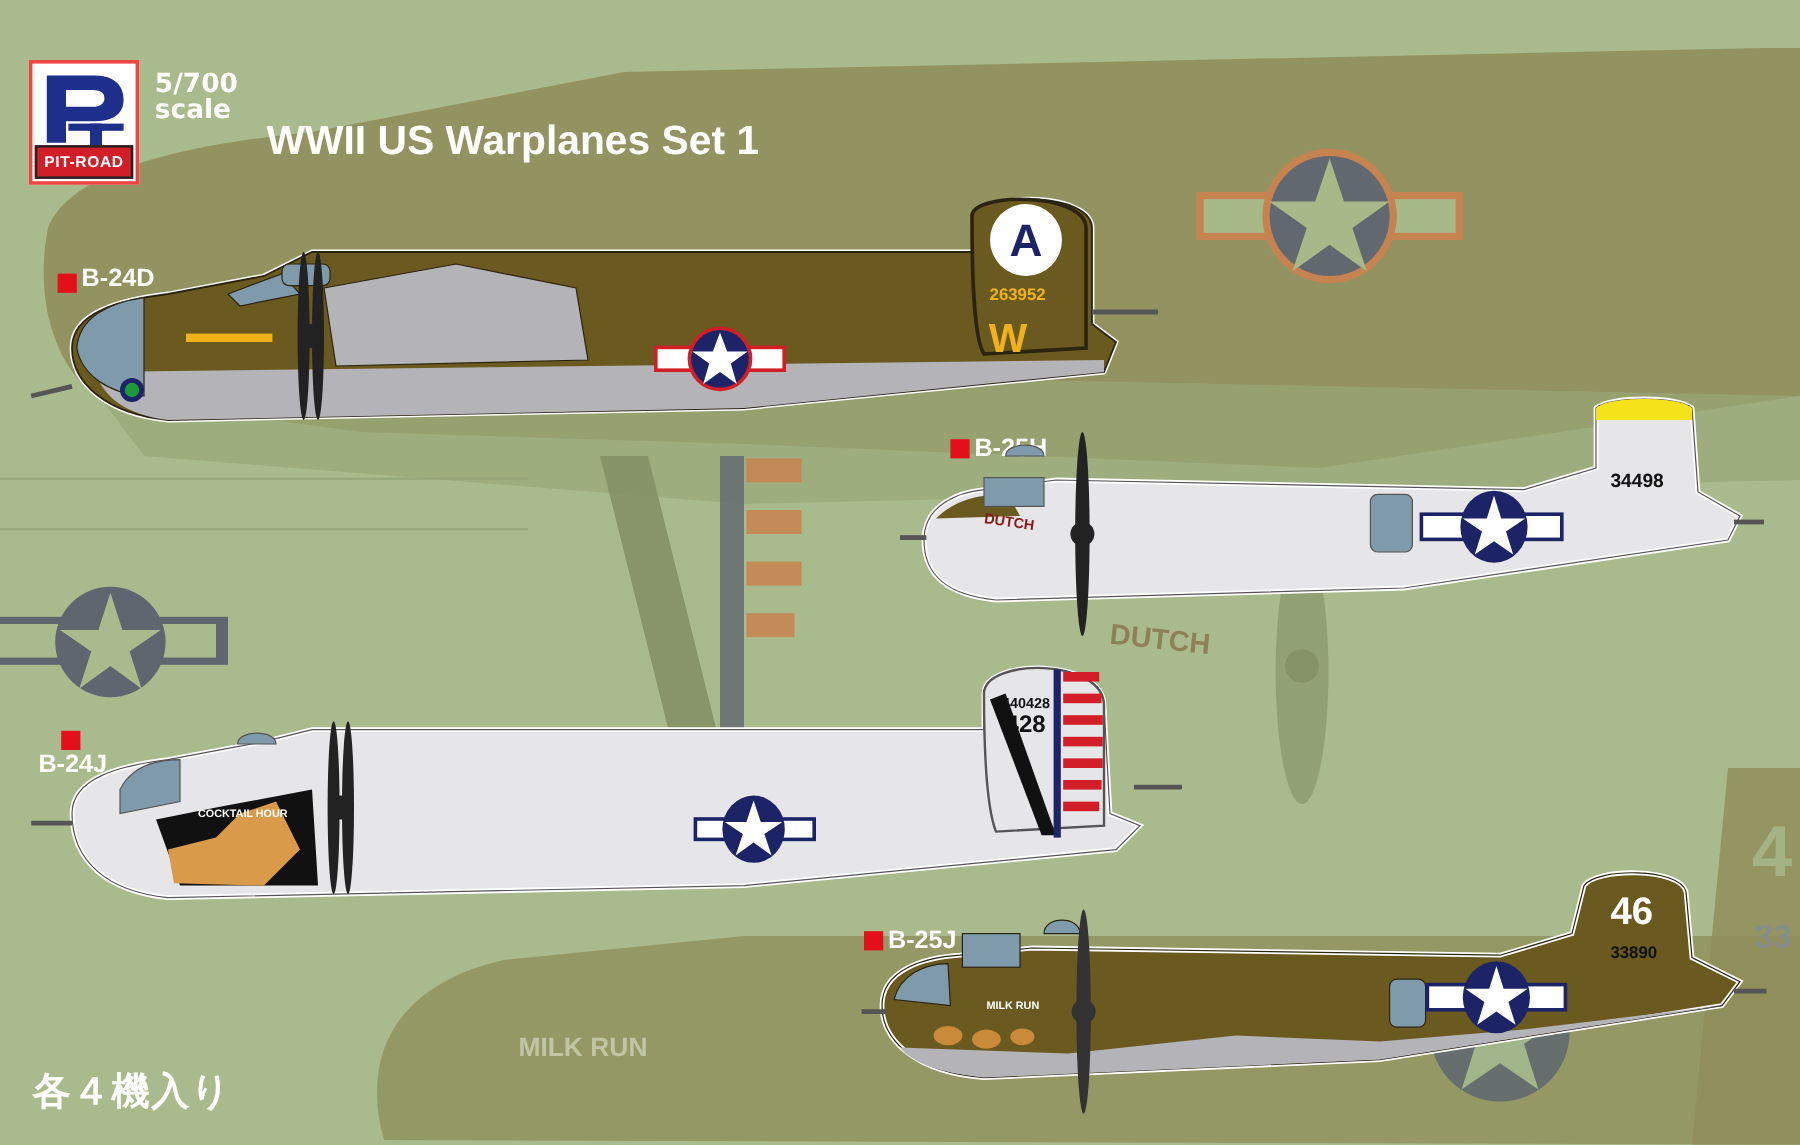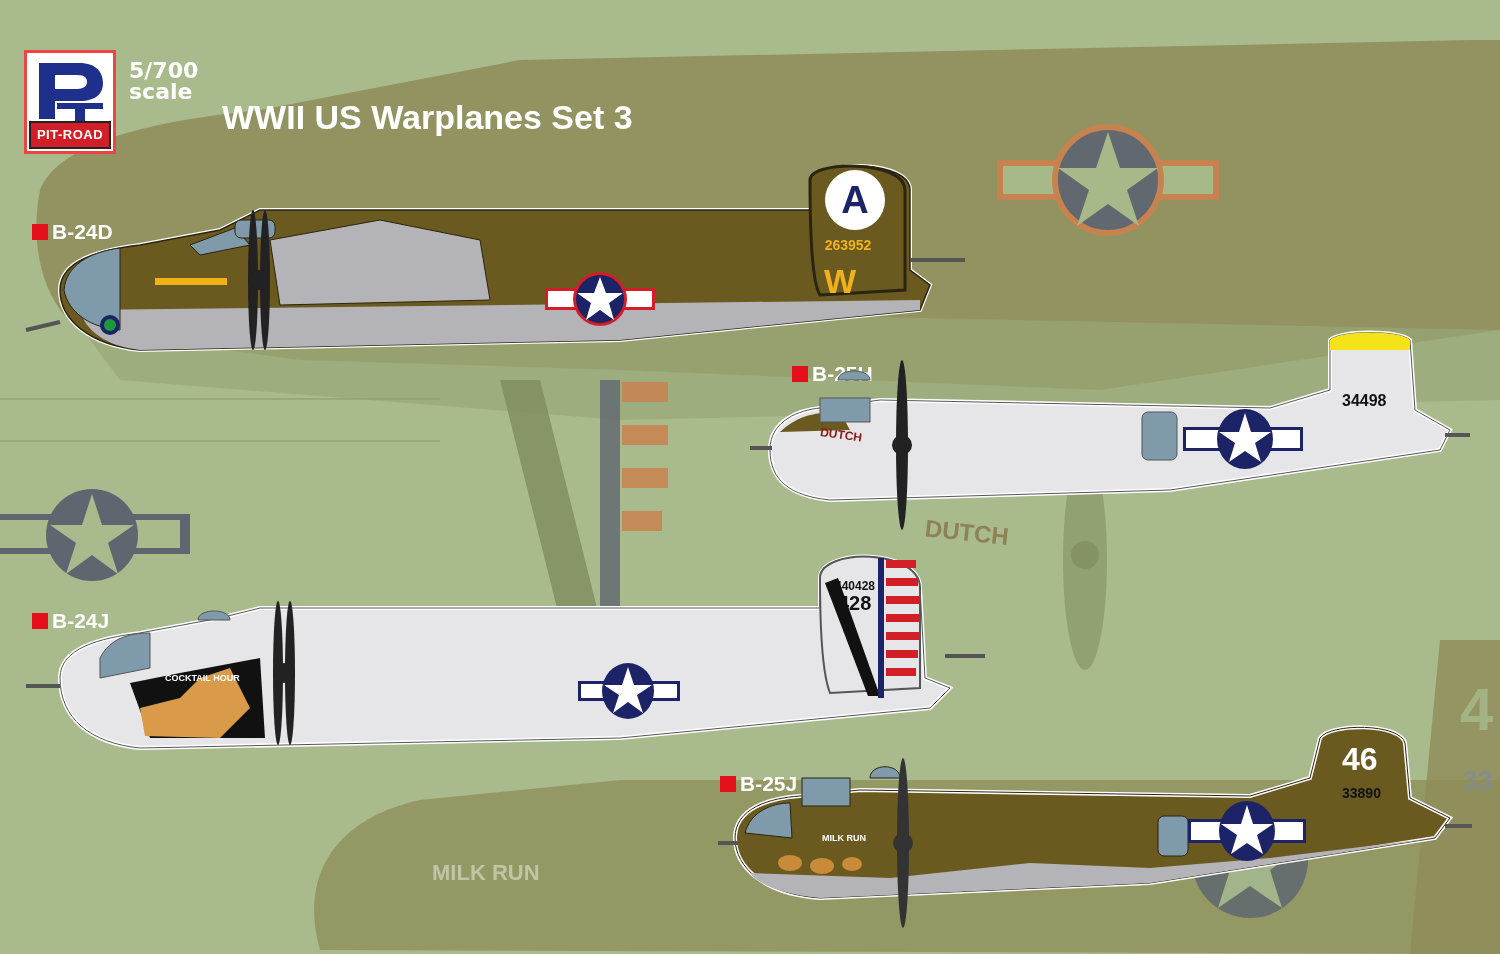--- a/index.html
+++ b/index.html
@@ -75,31 +75,31 @@
       <rect x="40" y="44" width="10" height="18" fill="#1f2f8c"></rect>
     </svg>
     <div class="logo-band">PIT-ROAD</div>
   </div>
 
   <div class="scale">
     <div>5/700</div>
     <div>scale</div>
   </div>
 
-  <div class="title-en">WWII US Warplanes Set 3</div>
-
-  <div class="label" style="left:32px; top:220px;">
+  <div class="title-en">WWII US Warplanes Set 1</div>
+
+  <div class="label" style="left:48px; top:220px;align-items:flex-end;">
     <span class="sq"></span>
     <span>B-24D</span>
   </div>
   <div class="label" style="left:760px; top:362px;margin-left:32px;">
     <span class="sq"></span>
     <span>B-25H</span>
   </div>
-  <div class="label" style="left:32px; top:609px;">
+  <div class="label" style="left:32px; top:609px;flex-direction:column;">
     <span class="sq"></span>
     <span>B-24J</span>
   </div>
   <div class="label" style="left:720px; top:772px;">
     <span class="sq"></span>
     <span>B-25J</span>
   </div>
 
   <svg class="plane" style="left:20px; top:150px;" width="960" height="220" viewBox="0 0 960 220">
     <g stroke="#fff" stroke-width="4" fill="none">
@@ -227,13 +227,14 @@
       <ellipse cx="142" cy="146" rx="10" ry="7"></ellipse>
     </g>
     <g>
       <ellipse cx="193" cy="125" rx="6" ry="85" fill="#333"></ellipse>
       <circle cx="193" cy="125" r="10" fill="#333"></circle>
     </g>
     <line x1="8" y1="125" x2="28" y2="125" stroke="#555" stroke-width="4"></line>
     <line x1="735" y1="108" x2="762" y2="108" stroke="#555" stroke-width="4"></line>
   </svg>
 
+  <div class="footer-note">各４機入り</div>
 </div>
 
 </body></html>

